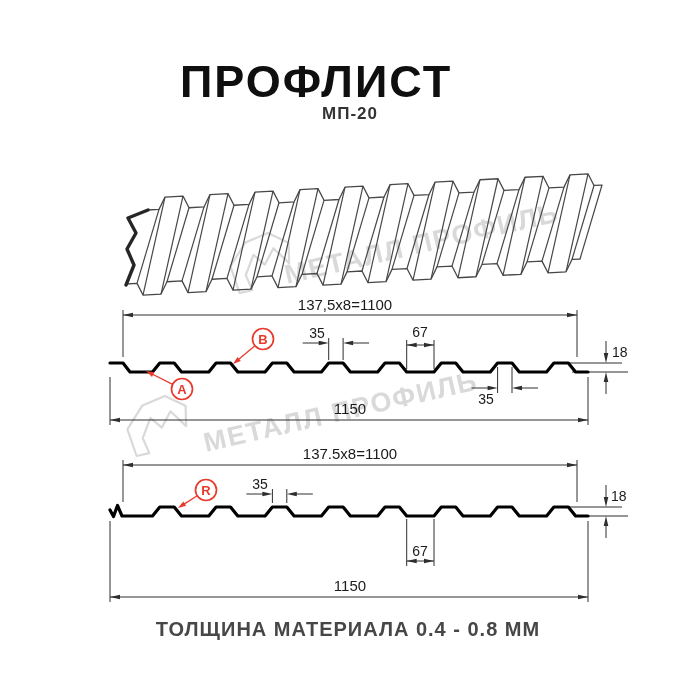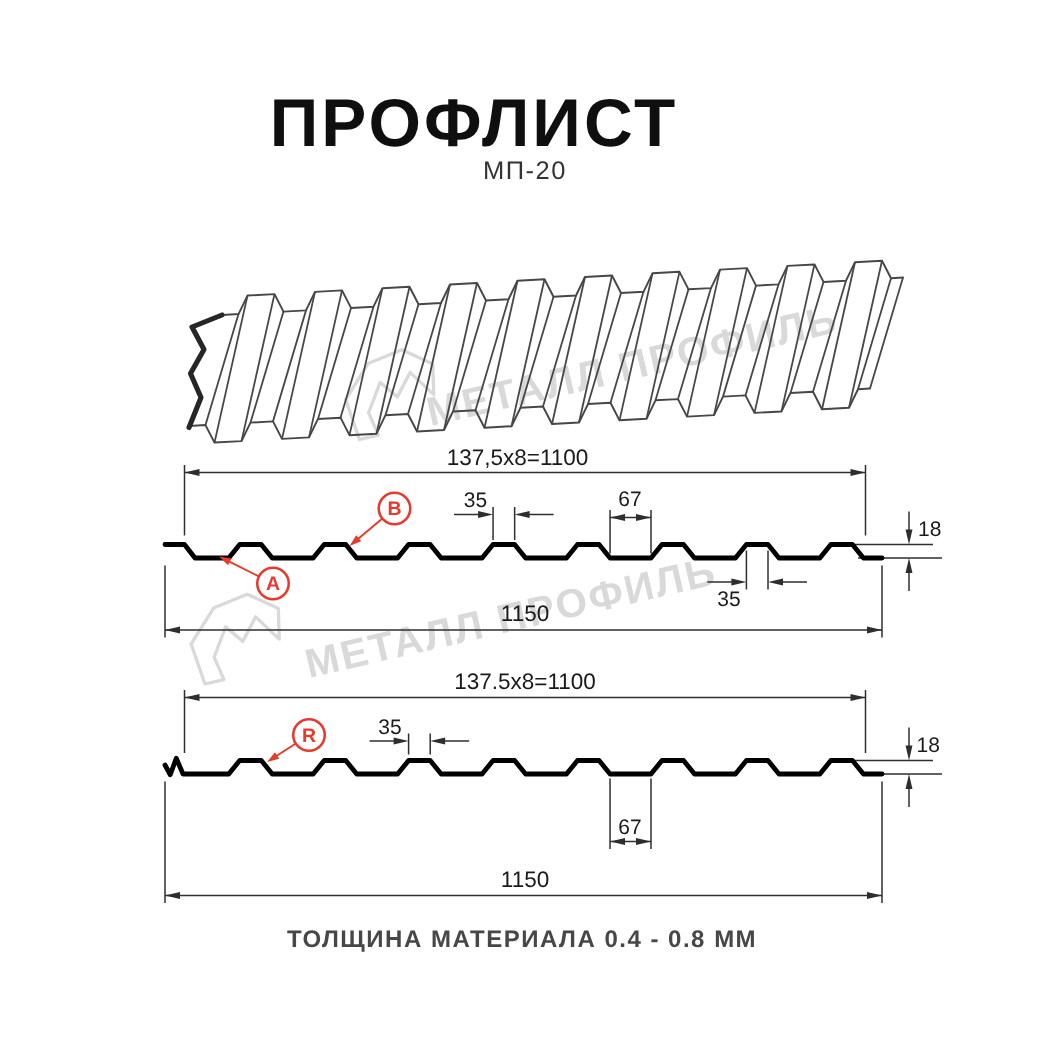--- a/index.html
+++ b/index.html
@@ -6,25 +6,25 @@
   body{
     width:700px;height:700px;position:relative;background:#ffffff;
     font-family:"Liberation Sans", sans-serif;overflow:hidden;
   }
   .title{
     position:absolute;top:56px;left:0;width:632px;text-align:center;
     font-size:45px;font-weight:bold;letter-spacing:2px;color:#0f0f0f;
   }
   .subtitle{
     position:absolute;top:104px;left:0;width:700px;text-align:center;
-    font-size:17px;font-weight:normal;letter-spacing:1px;color:#333333;
+    font-size:17px;font-weight:bold;letter-spacing:1px;color:#333333;
   }
   .footnote{
     position:absolute;top:618px;left:0;width:696px;text-align:center;
-    font-size:16px;font-weight:bold;letter-spacing:1px;color:#474747;
+    font-size:20px;font-weight:bold;letter-spacing:1px;color:#474747;
   }
   svg{position:absolute;top:0;left:0;}
   .dimtxt{font-size:14px;fill:#1a1a1a;}
   .dimtxt-big{font-size:15px;fill:#1a1a1a;}
   .marker{font-size:13px;font-weight:bold;}
   .wmtext{font-size:27px;font-weight:bold;letter-spacing:1.5px;}
 </style>
 </head>
 <body>
 

